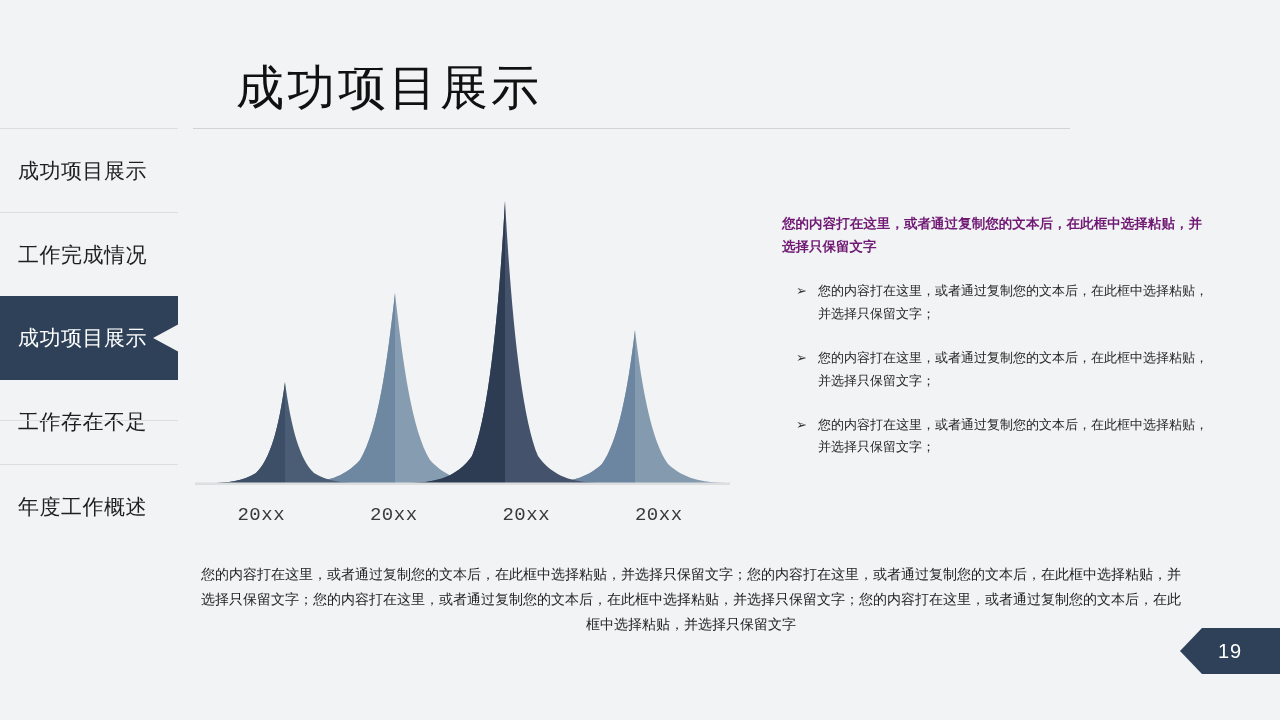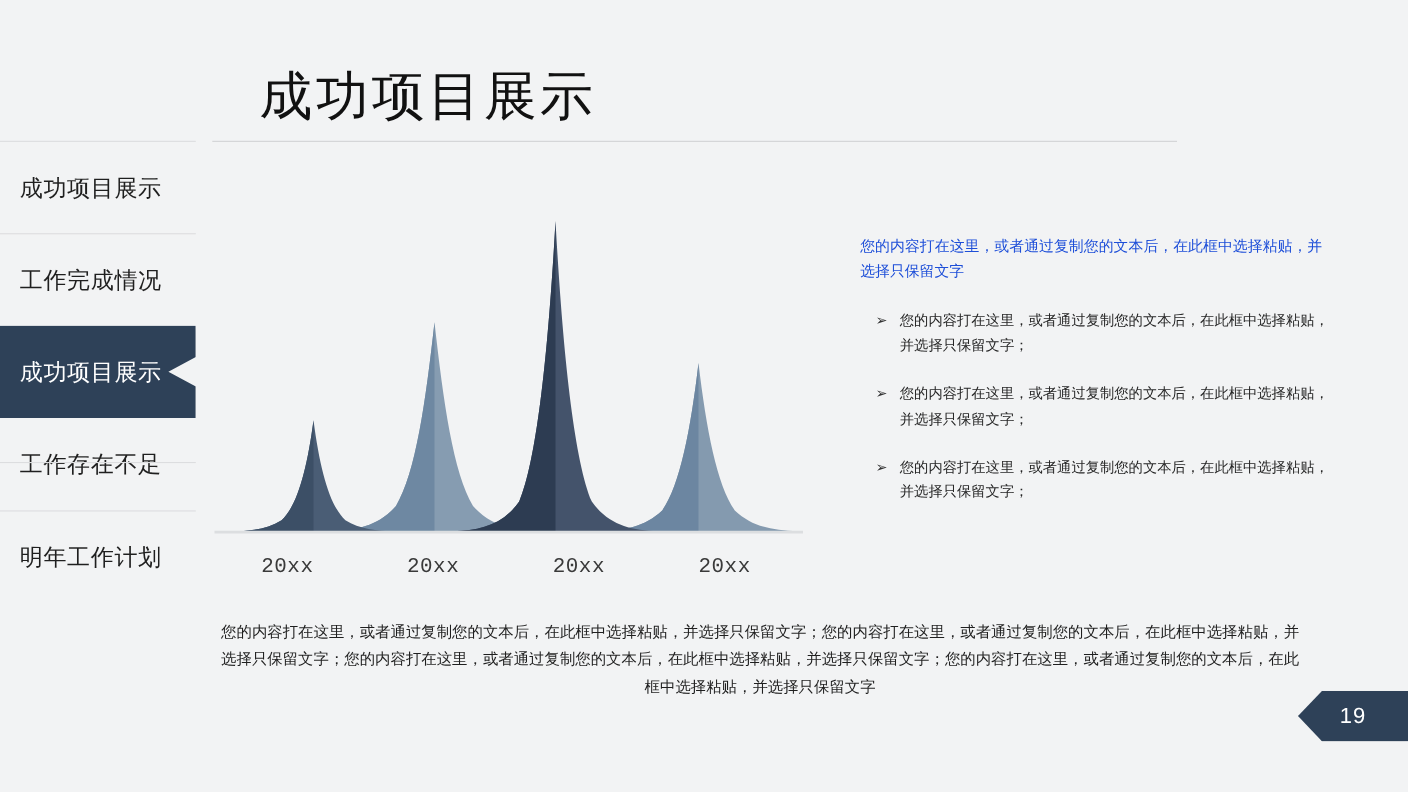--- a/index.html
+++ b/index.html
@@ -118,23 +118,24 @@
   
   #right-panel {
     position: absolute;
     left: 782px;
     top: 212px;
     width: 432px;
   }
   #lead-para {
     font-size: 13.5px;
     line-height: 1.72;
-    color: #1d4ed8;
+    color: #701a75;
     margin: 0 12px 22px 0;
     text-align: justify;
+    font-weight: bold;
   }
   .bullet-row {
     display: flex;
     margin-bottom: 22px;
     padding-left: 14px;
   }
   .bullet-marker {
     flex: 0 0 auto;
     width: 22px;
     font-size: 13px;
@@ -193,21 +194,21 @@
     <div class="nav-item">
       <span>工作完成情况</span>
     </div>
     <div class="nav-item active">
       <span>成功项目展示</span>
     </div>
     <div class="nav-item">
       <span>工作存在不足</span>
     </div>
     <div class="nav-item">
-      <span>明年工作计划</span>
+      <span>年度工作概述</span>
     </div>
   </nav>
   <div class="nav-bottom-rule"></div>
 
   <div id="chart-wrap">
     <svg id="chart-svg" width="545" height="300" viewBox="0 0 545 300">
       <defs>
         <clipPath id="clip-left-1">
             <rect x="0" y="0" width="95" height="300"></rect>
           </clipPath>

